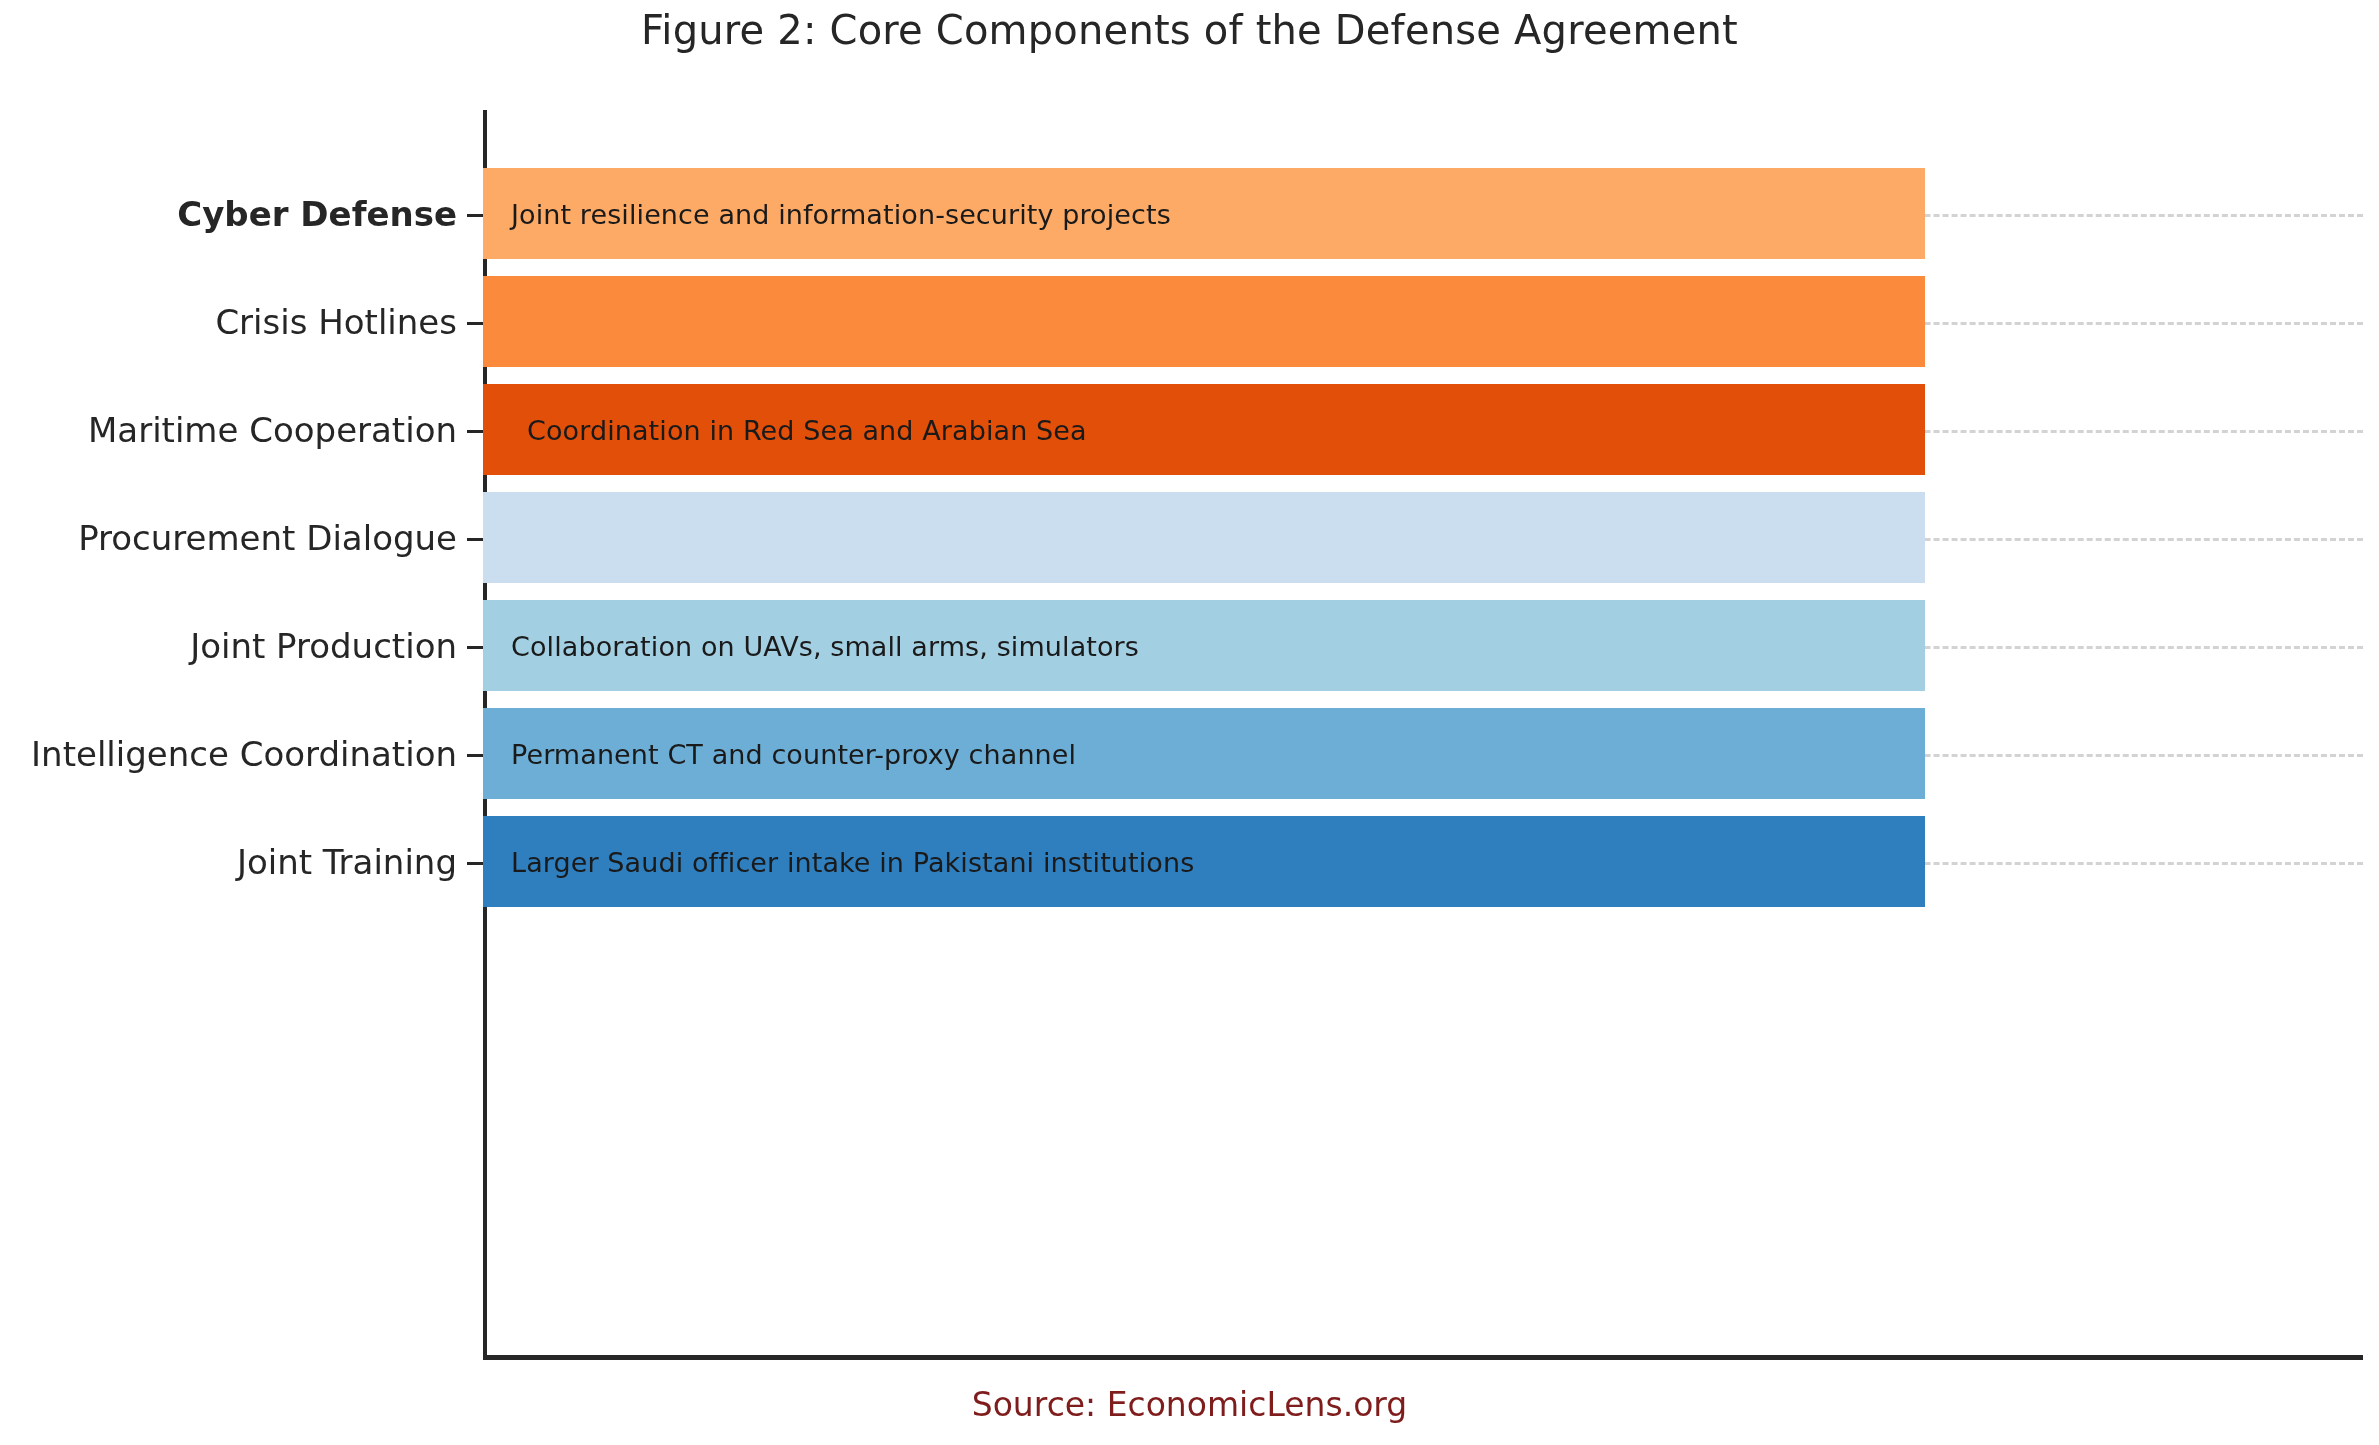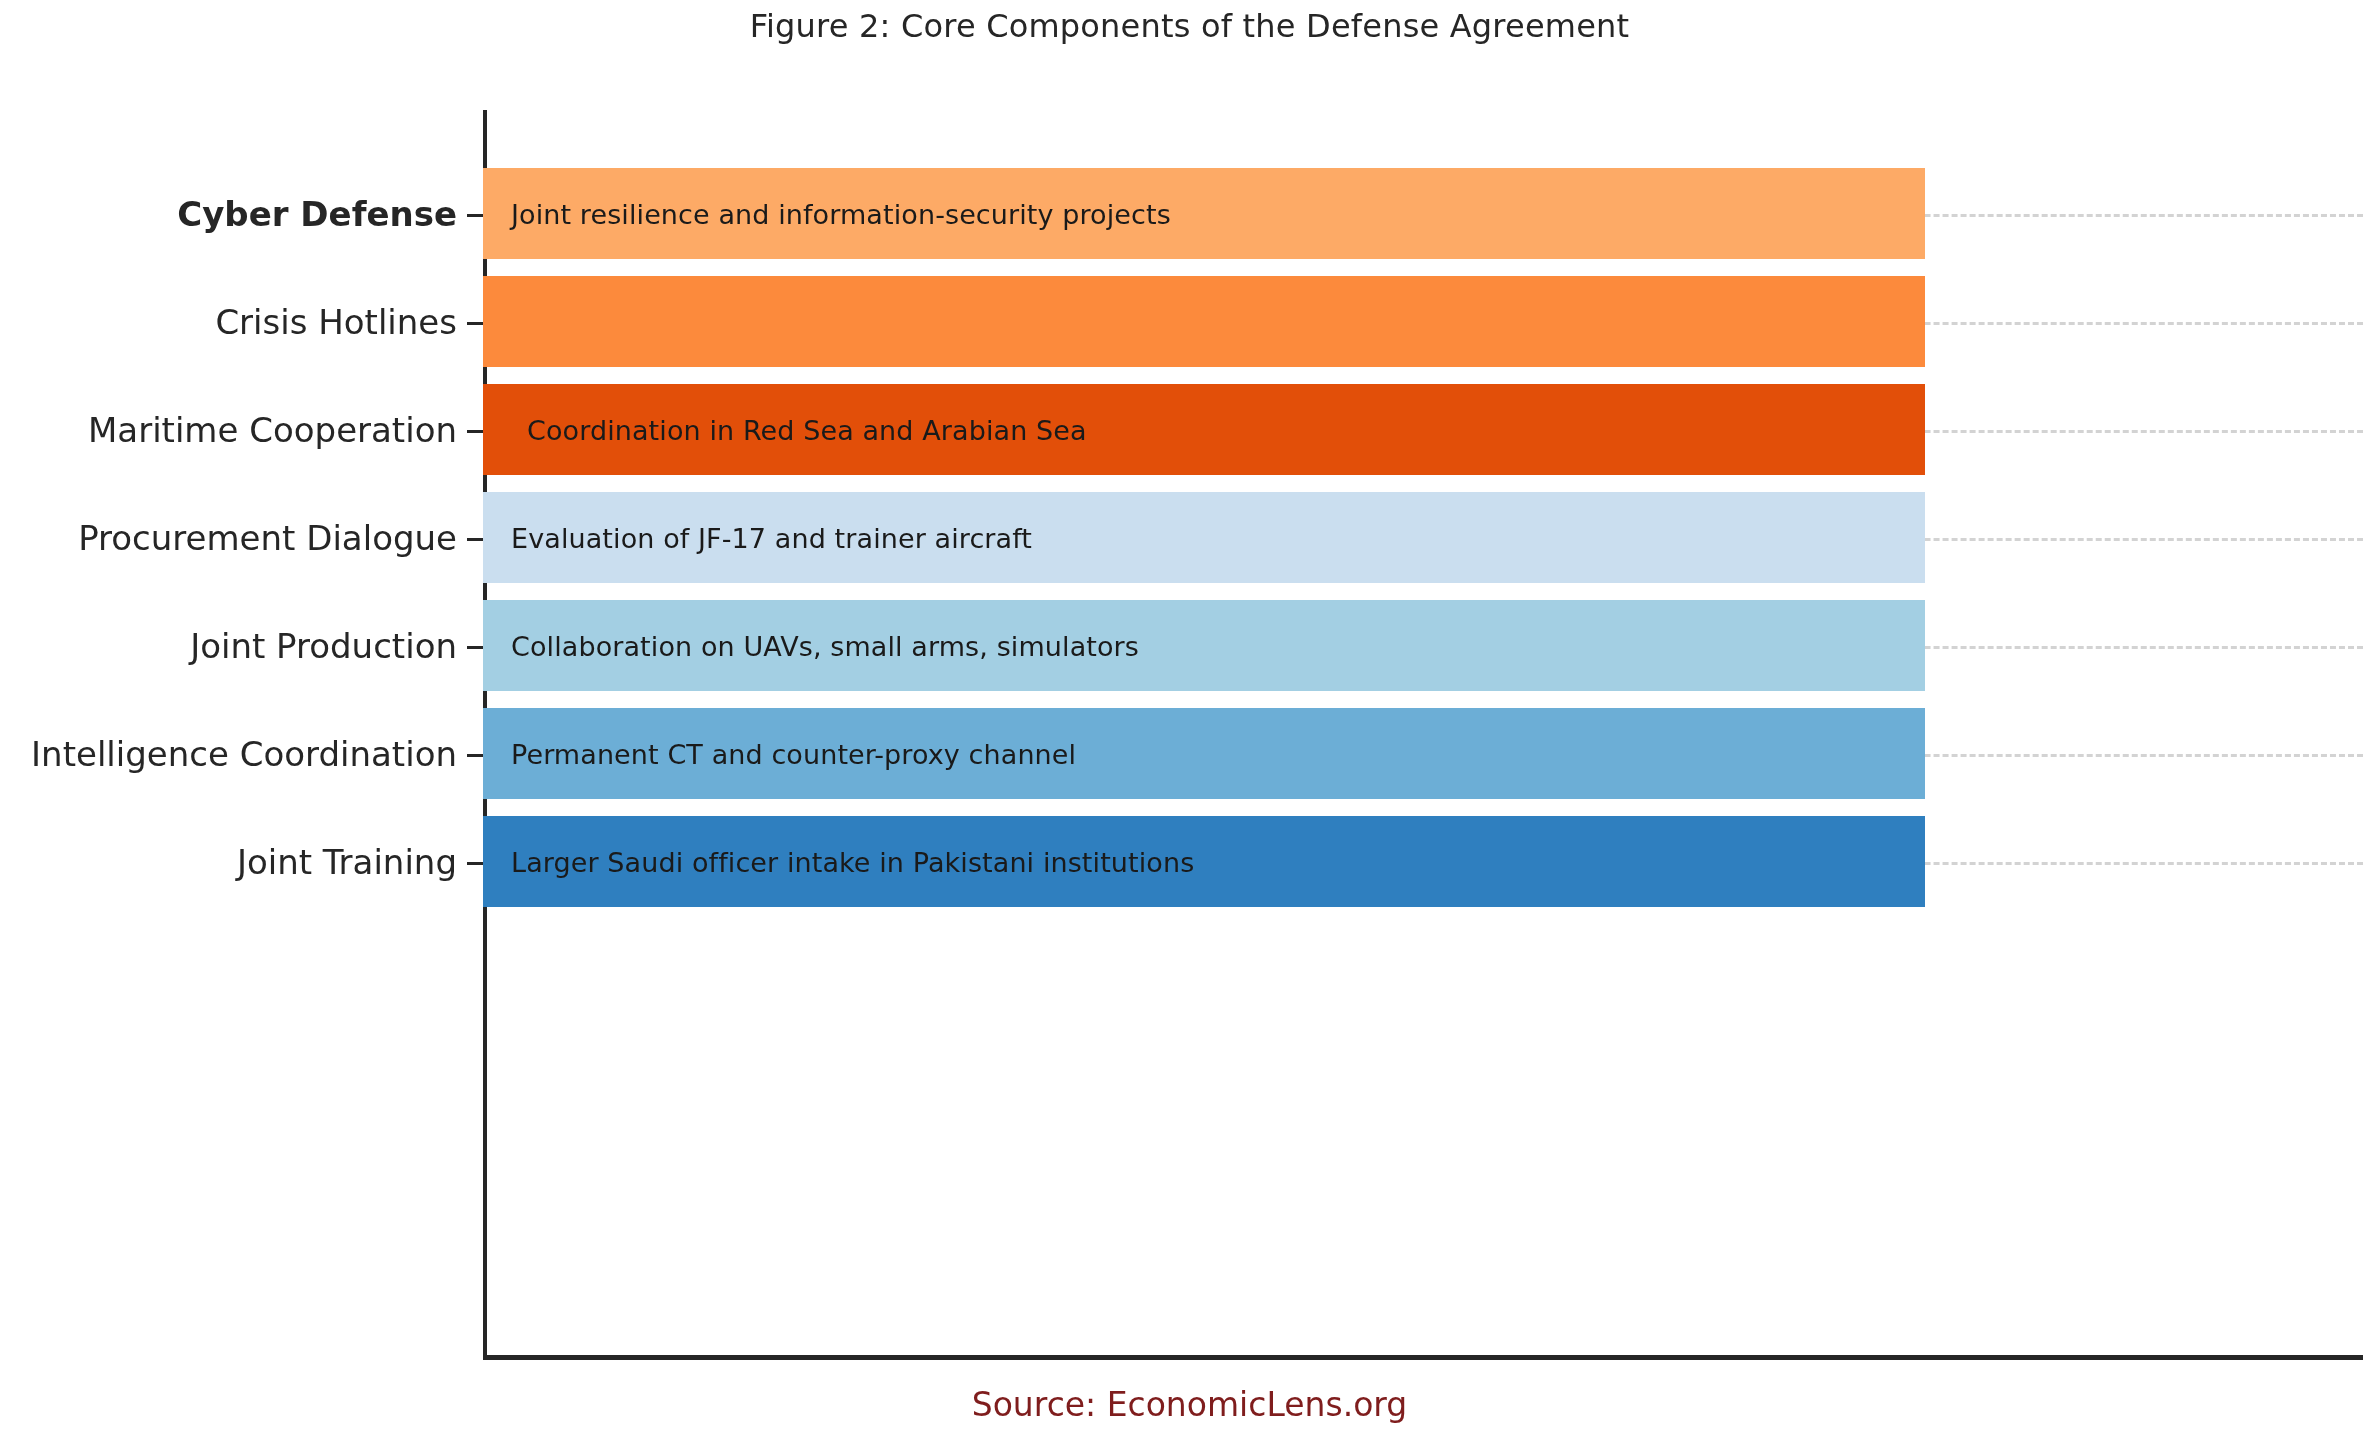--- a/index.html
+++ b/index.html
@@ -22,21 +22,21 @@
     background: #ffffff;
   }
 
   
   #chart-title {
     position: absolute;
     left: 0;
     top: 7px;
     width: 2379px;
     text-align: center;
-    font-size: 32px;
+    font-size: 40px;
     font-weight: 400;
     color: #262626;
     letter-spacing: 0.2px;
     white-space: nowrap;
   }
 
   
   
   #plot-area {
     position: absolute;
@@ -140,21 +140,20 @@
       <div class="ytick" style="top: 103.5px;"></div>
       <div class="gridline" style="top: 211.5px;"></div>
       <div class="bar" title="Crisis Hotlines" style="top: 166px; height: 91px; width: 1442px; background: rgb(252, 138, 60);"></div>
       <div class="ytick" style="top: 211.5px;"></div>
       <div class="gridline" style="top: 319.5px;"></div>
       <div class="bar" title="Maritime Cooperation" style="top: 274px; height: 91px; width: 1442px; background: rgb(226, 79, 9);"></div>
       <div class="bar-label" style="top: 319.5px; left: 44px;">Coordination in Red Sea and Arabian Sea</div>
       <div class="ytick" style="top: 319.5px;"></div>
       <div class="gridline" style="top: 427.5px;"></div>
       <div class="bar" title="Procurement Dialogue" style="top: 382px; height: 91px; width: 1442px; background: rgb(202, 222, 239);"></div>
-      <div class="bar-label" style="top: 427.5px; left: 28px;">Evaluation of JF-17 and trainer aircraft</div>
       <div class="ytick" style="top: 427.5px;"></div>
       <div class="gridline" style="top: 535.5px;"></div>
       <div class="bar" title="Joint Production" style="top: 490px; height: 91px; width: 1442px; background: rgb(163, 207, 227);"></div>
       <div class="bar-label" style="top: 535.5px; left: 28px;">Collaboration on UAVs, small arms, simulators</div>
       <div class="ytick" style="top: 535.5px;"></div>
       <div class="gridline" style="top: 643.5px;"></div>
       <div class="bar" title="Intelligence Coordination" style="top: 598px; height: 91px; width: 1442px; background: rgb(108, 174, 214);"></div>
       <div class="bar-label" style="top: 643.5px; left: 28px;">Permanent CT and counter-proxy channel</div>
       <div class="ytick" style="top: 643.5px;"></div>
       <div class="gridline" style="top: 751.5px;"></div>

